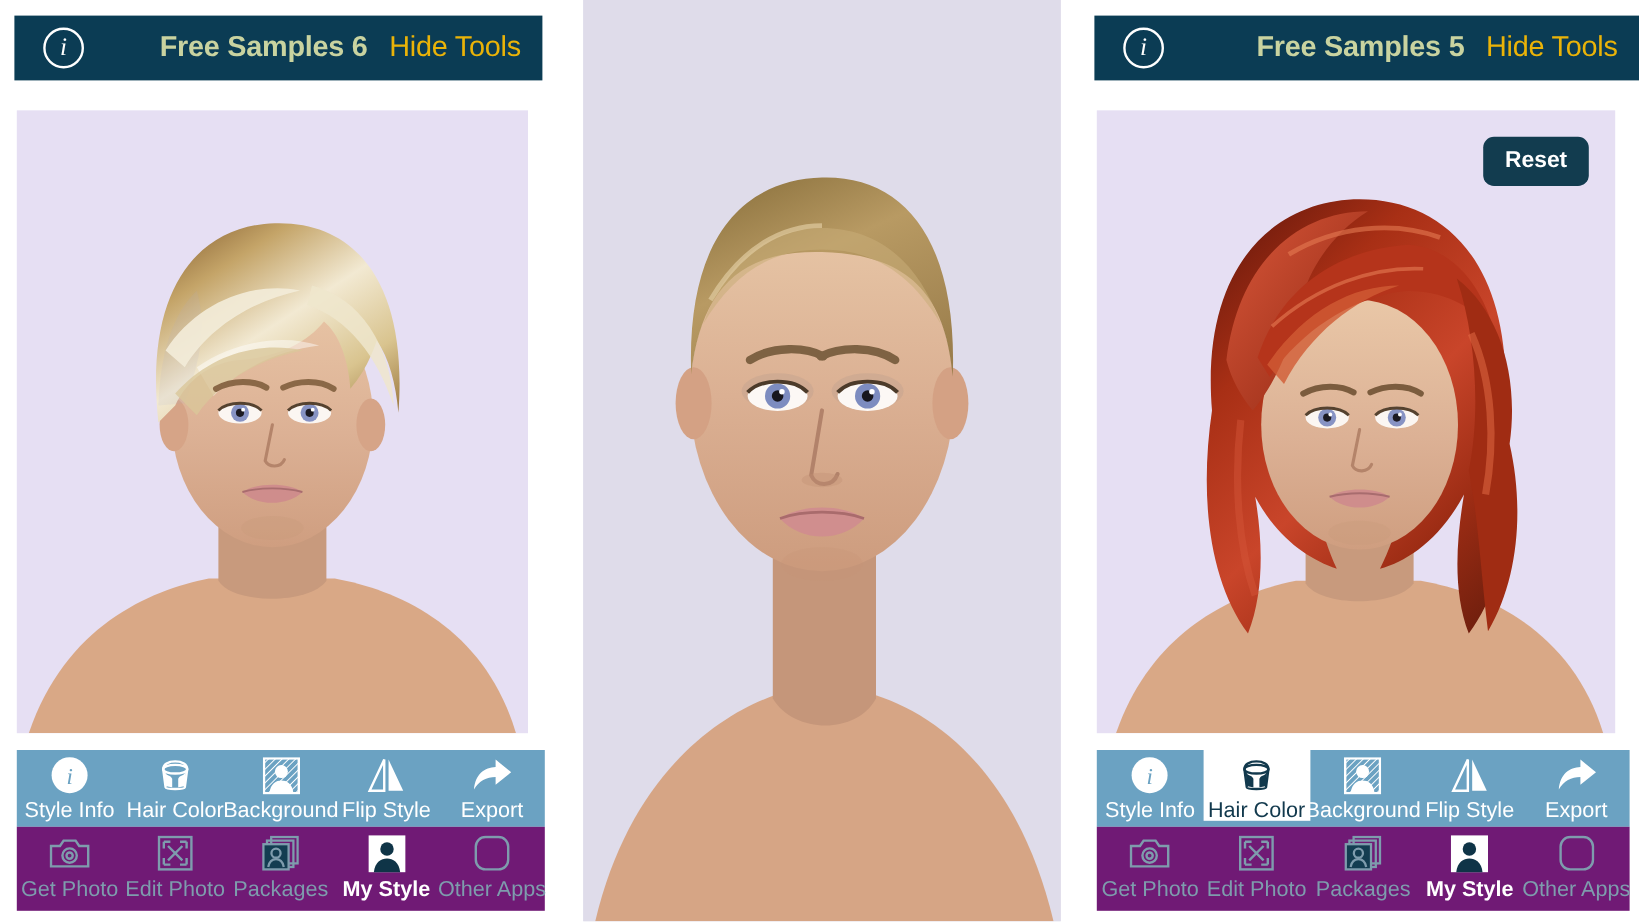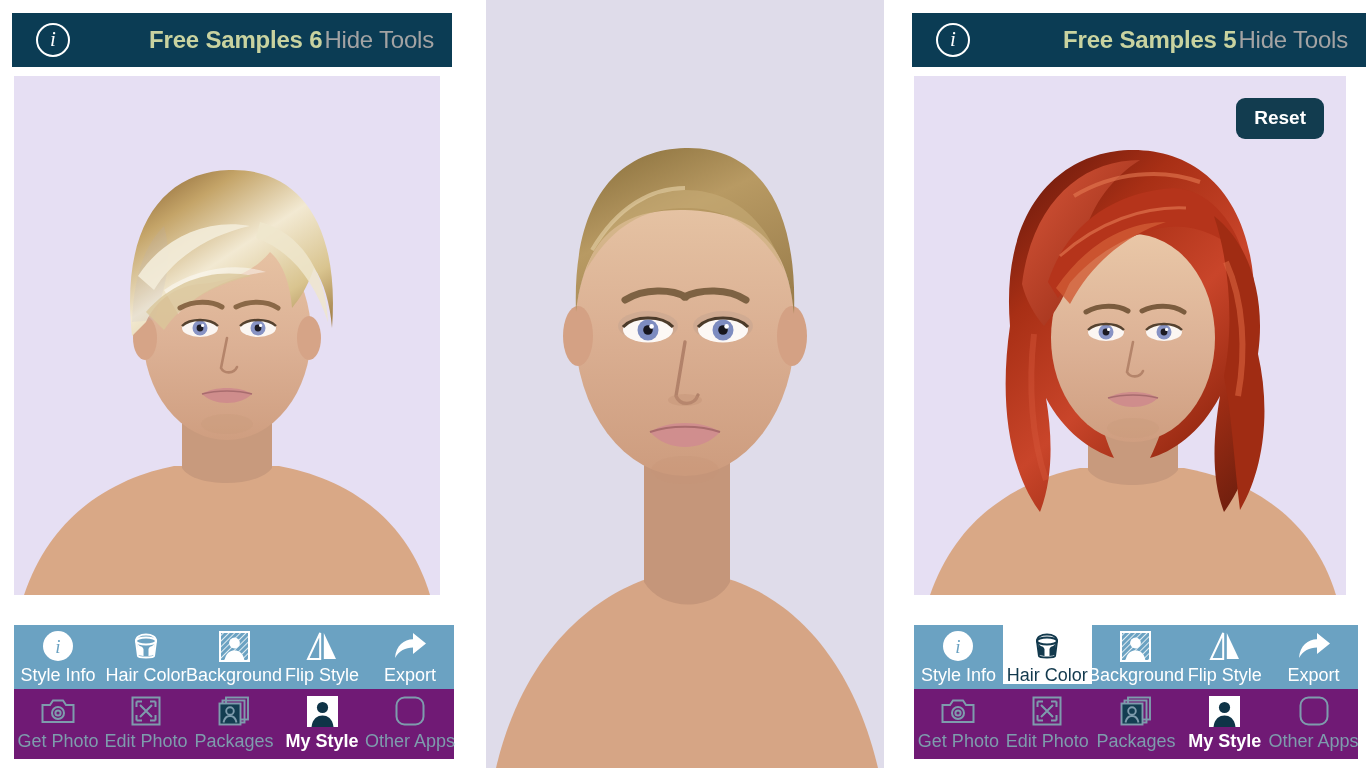--- a/index.html
+++ b/index.html
@@ -31,32 +31,32 @@
     display: flex; align-items: center; justify-content: center;
     flex: none;
   }
   .info-circle span {
     color: #ffffff; font-size: 21px; line-height: 1;
     font-family: "Liberation Serif", serif; font-style: italic;
     position: relative; top: -1px;
   }
   .appbar-titles {
     flex: 1; display: flex; align-items: baseline; justify-content: flex-end;
-    padding-right: 18px; gap: 2px;
+    padding-right: 18px; gap: 18px;
   }
   .free-samples {
     color: #c9d3a0; font-size: 24px; font-weight: bold; letter-spacing: -0.2px;
   }
   .hide-tools {
-    color: #a3a3a3; font-size: 24px; letter-spacing: -0.2px;
+    color: #eab308; font-size: 24px; letter-spacing: -0.2px;
   }
 
   
   .photo {
-    position: absolute; left: 14px; top: 76px; width: 426px; height: 519px;
+    position: absolute; left: 14px; top: 92px; width: 426px; height: 519px;
     background: #e6dff3; overflow: hidden;
   }
   .panel-right .photo { left: 2px; width: 432px; }
 
   .reset-btn {
     position: absolute; right: 22px; top: 22px;
     background: #123c4f; color: #ffffff;
     font-size: 19px; font-weight: bold;
     padding: 9px 18px 10px; border-radius: 9px;
     border: none; z-index: 6;

